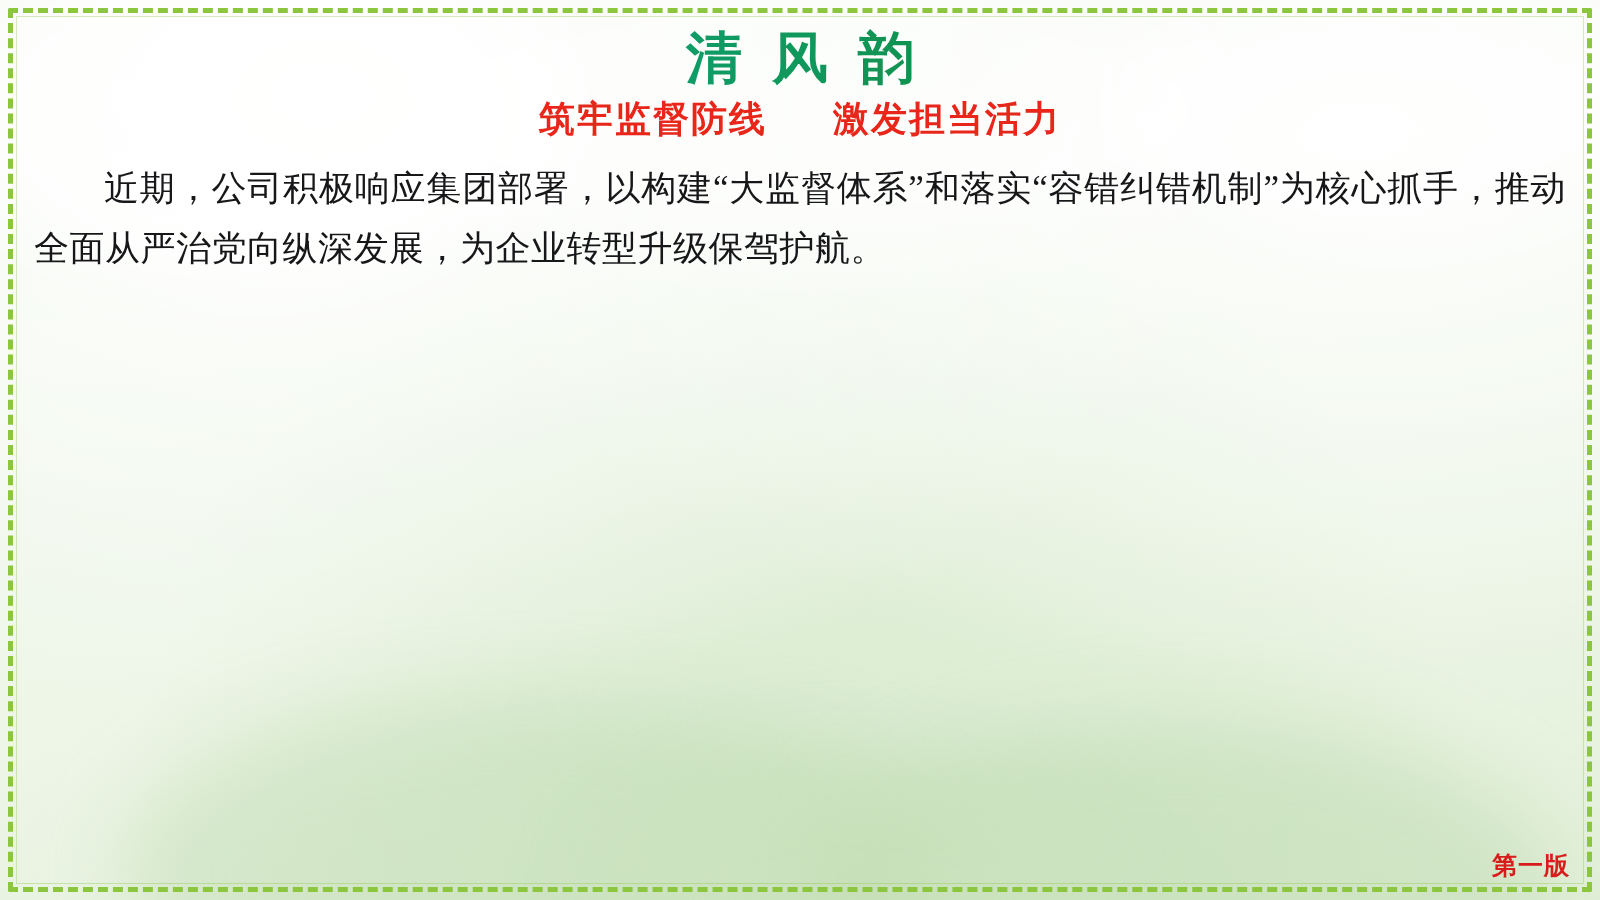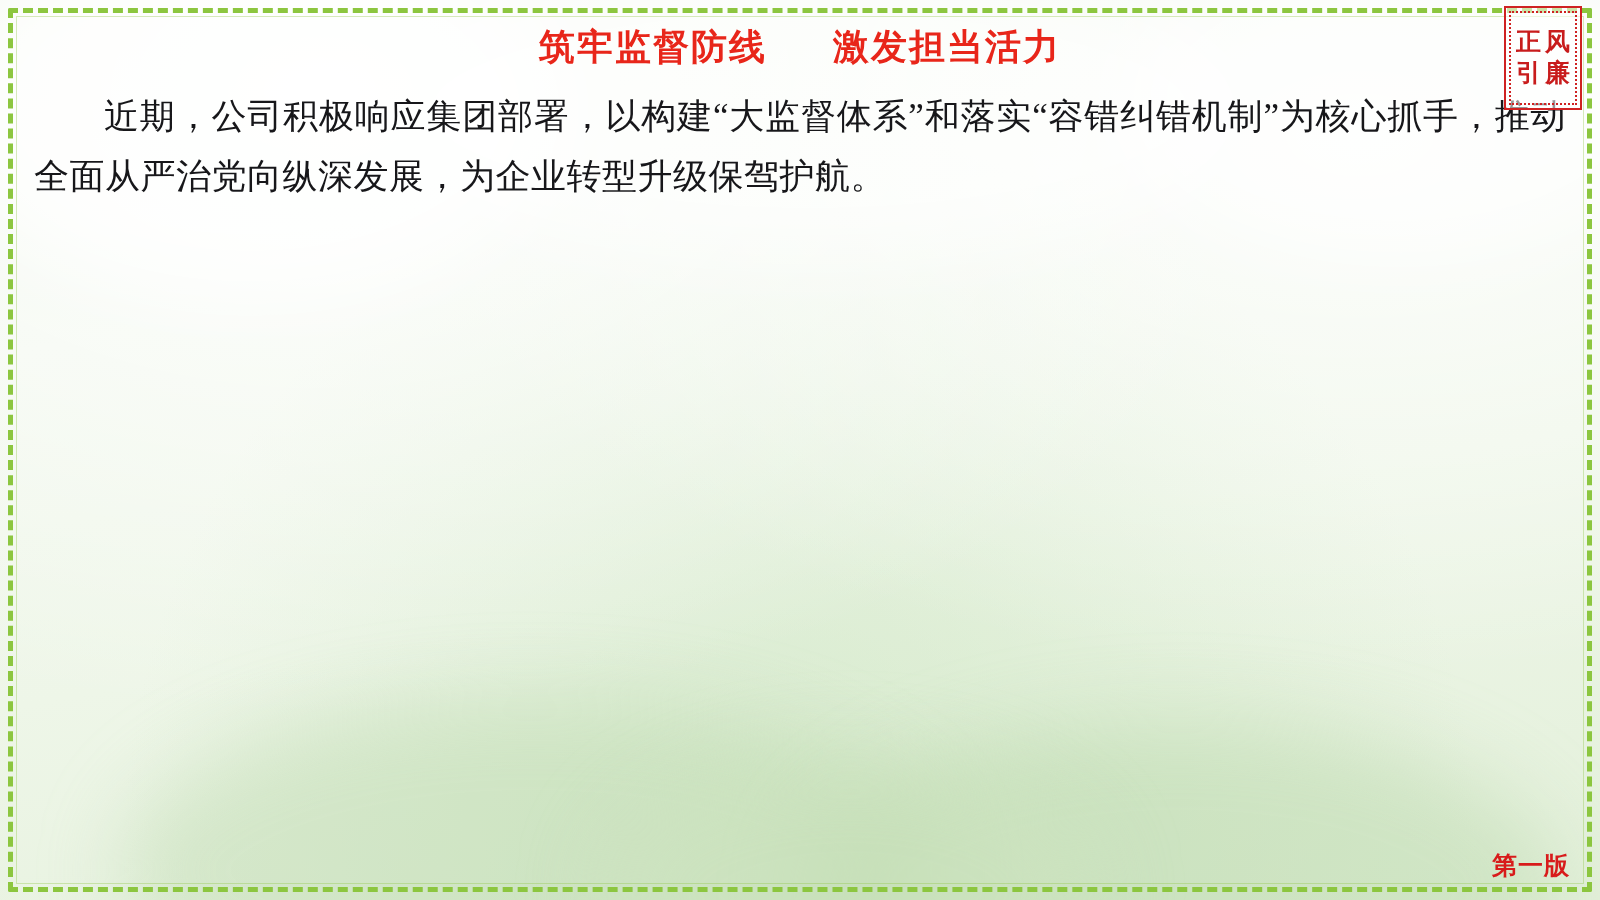--- a/index.html
+++ b/index.html
@@ -162,27 +162,24 @@
   <div class="wash w1"></div>
   <div class="wash w2"></div>
   <div class="wash w3"></div>
   <div class="wash w4"></div>
   <div class="wash w5"></div>
   <div class="wash w6"></div>
 
   <div class="frame"></div>
   <div class="frame-inner"></div>
 
-  <div class="seal">
-    <div class="seal-line">正风</div>
-    <div class="seal-line">引廉</div>
-  </div>
 
   <div class="content">
 
+    <div class="title-main">清风韵</div>
 
     <div class="title-sub">
       <span>筑牢监督防线</span>
       <span class="gap"></span>
       <span>激发担当活力</span>
     </div>
 
     <div class="body-text">
       <p>近期，公司积极响应集团部署，以构建“大监督体系”和落实“容错纠错机制”为核心抓手，推动全面从严治党向纵深发展，为企业转型升级保驾护航。</p>
     </div>

